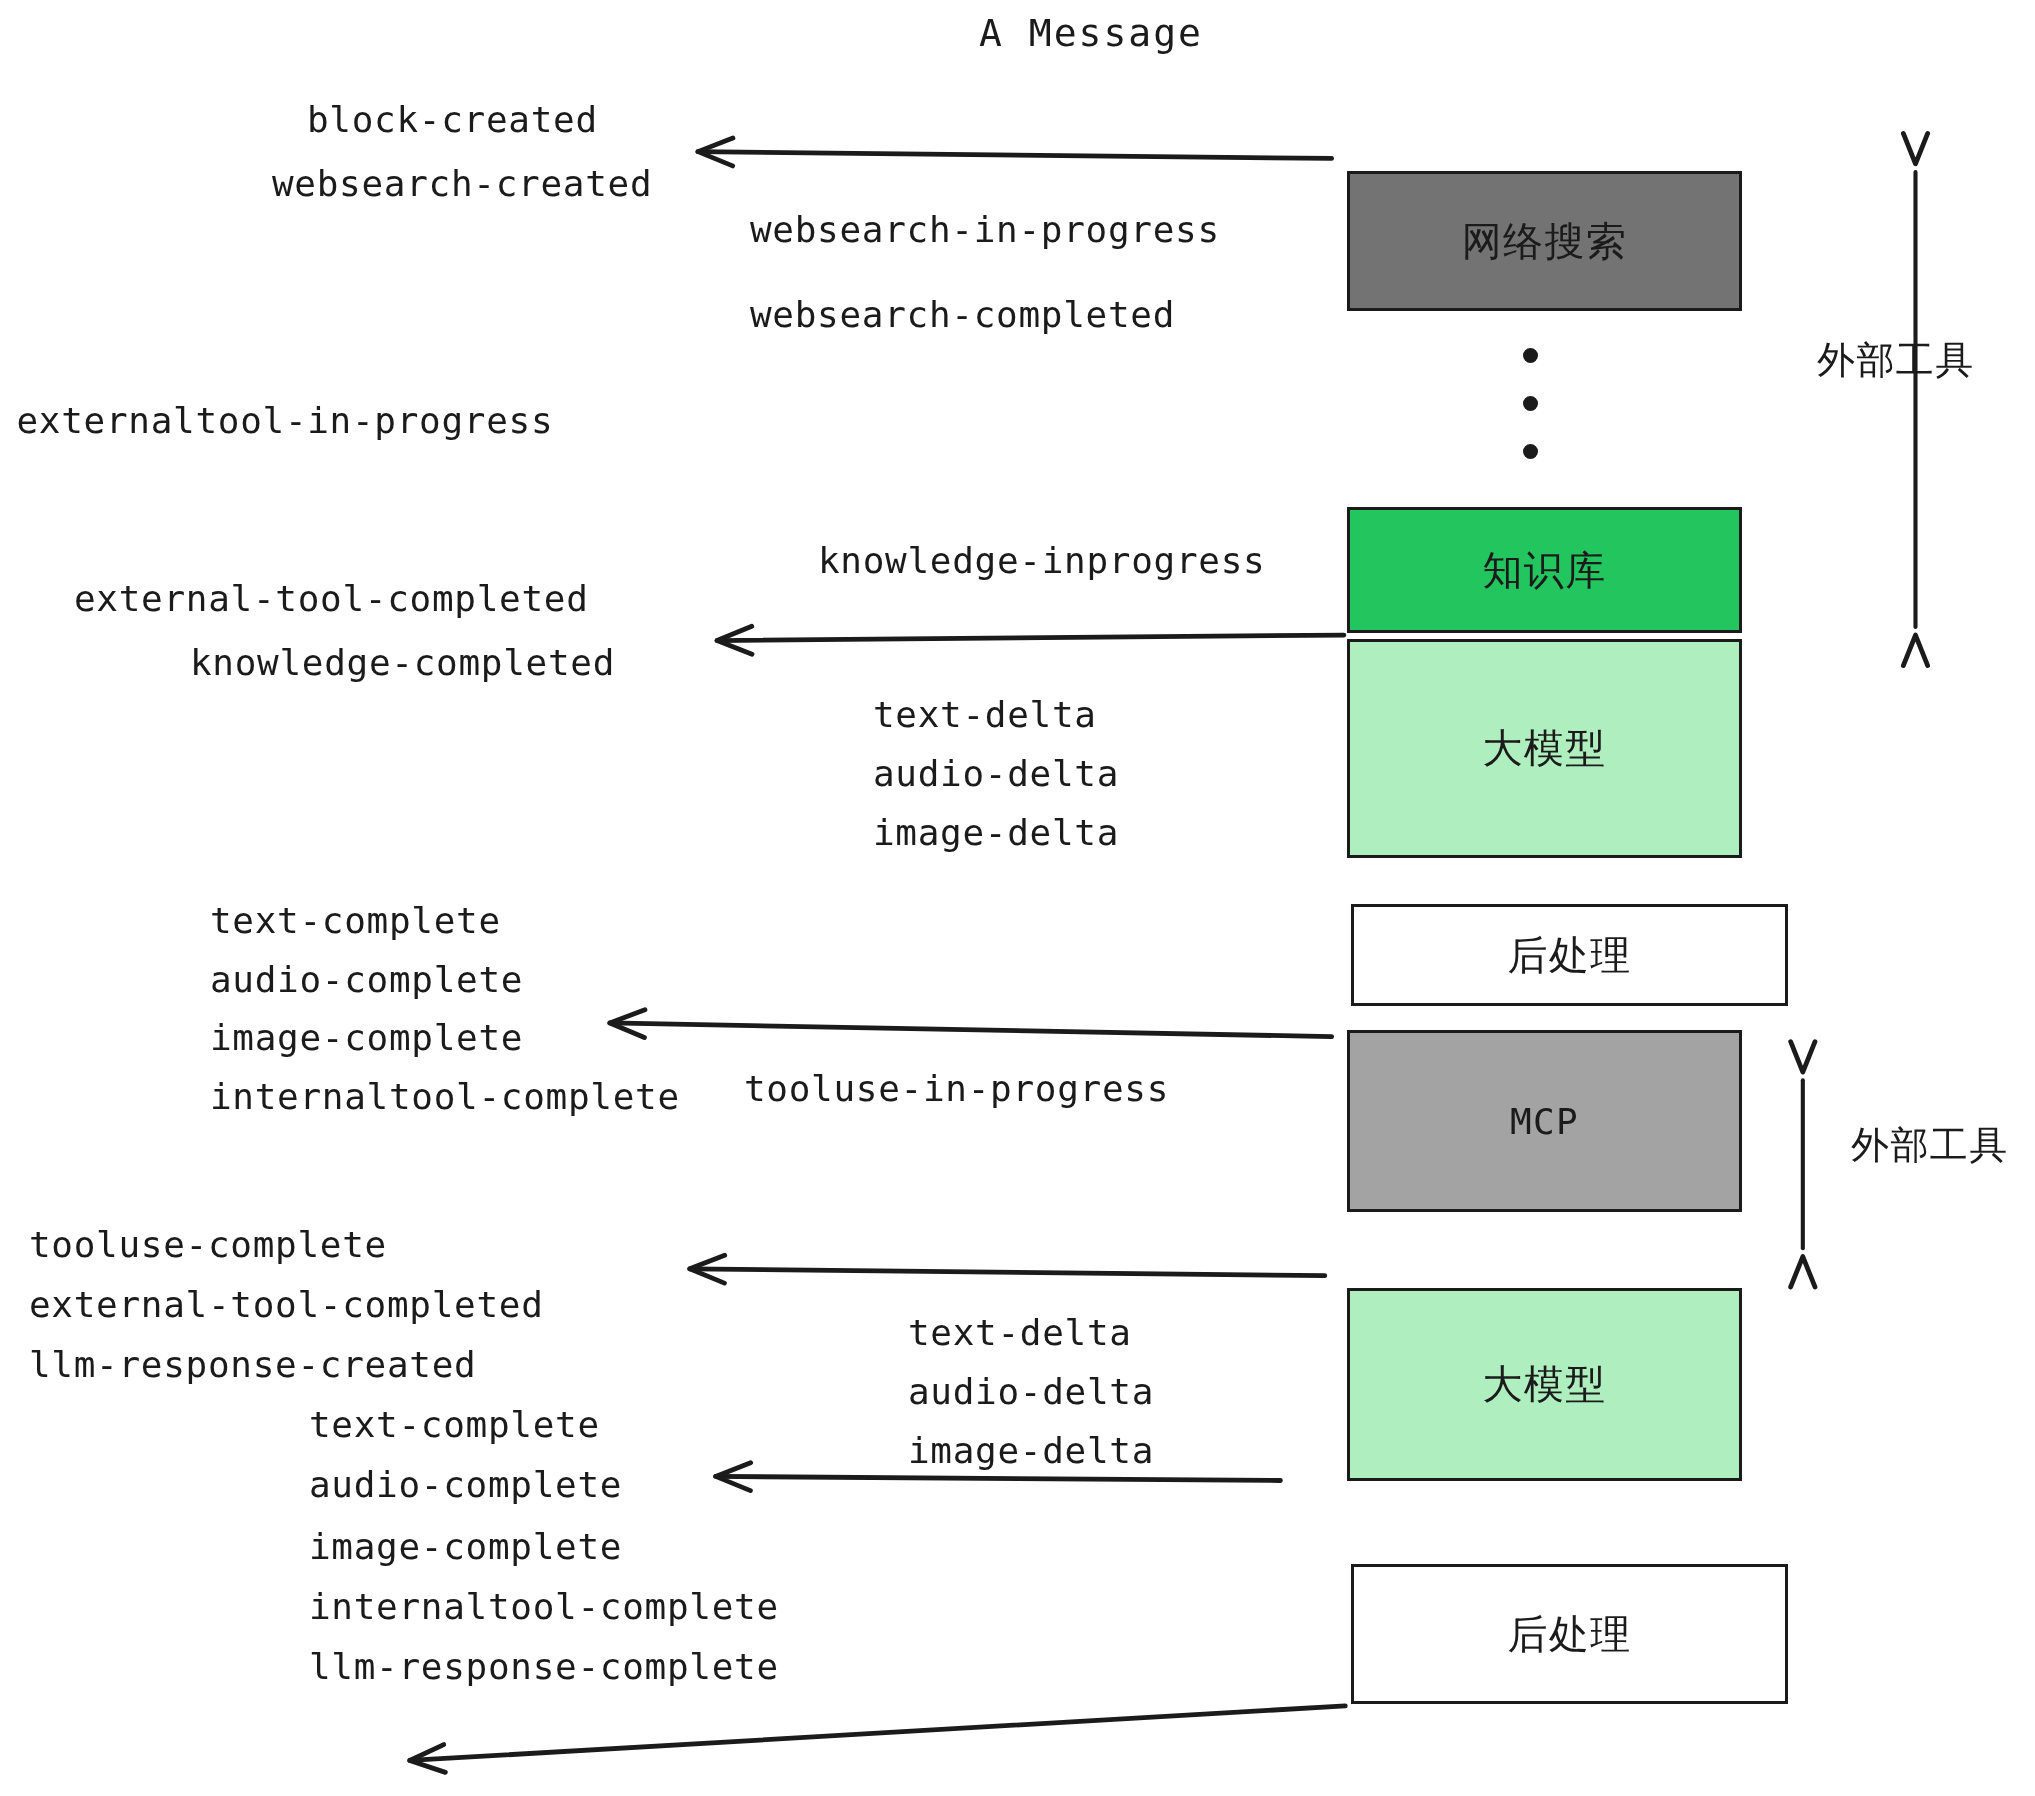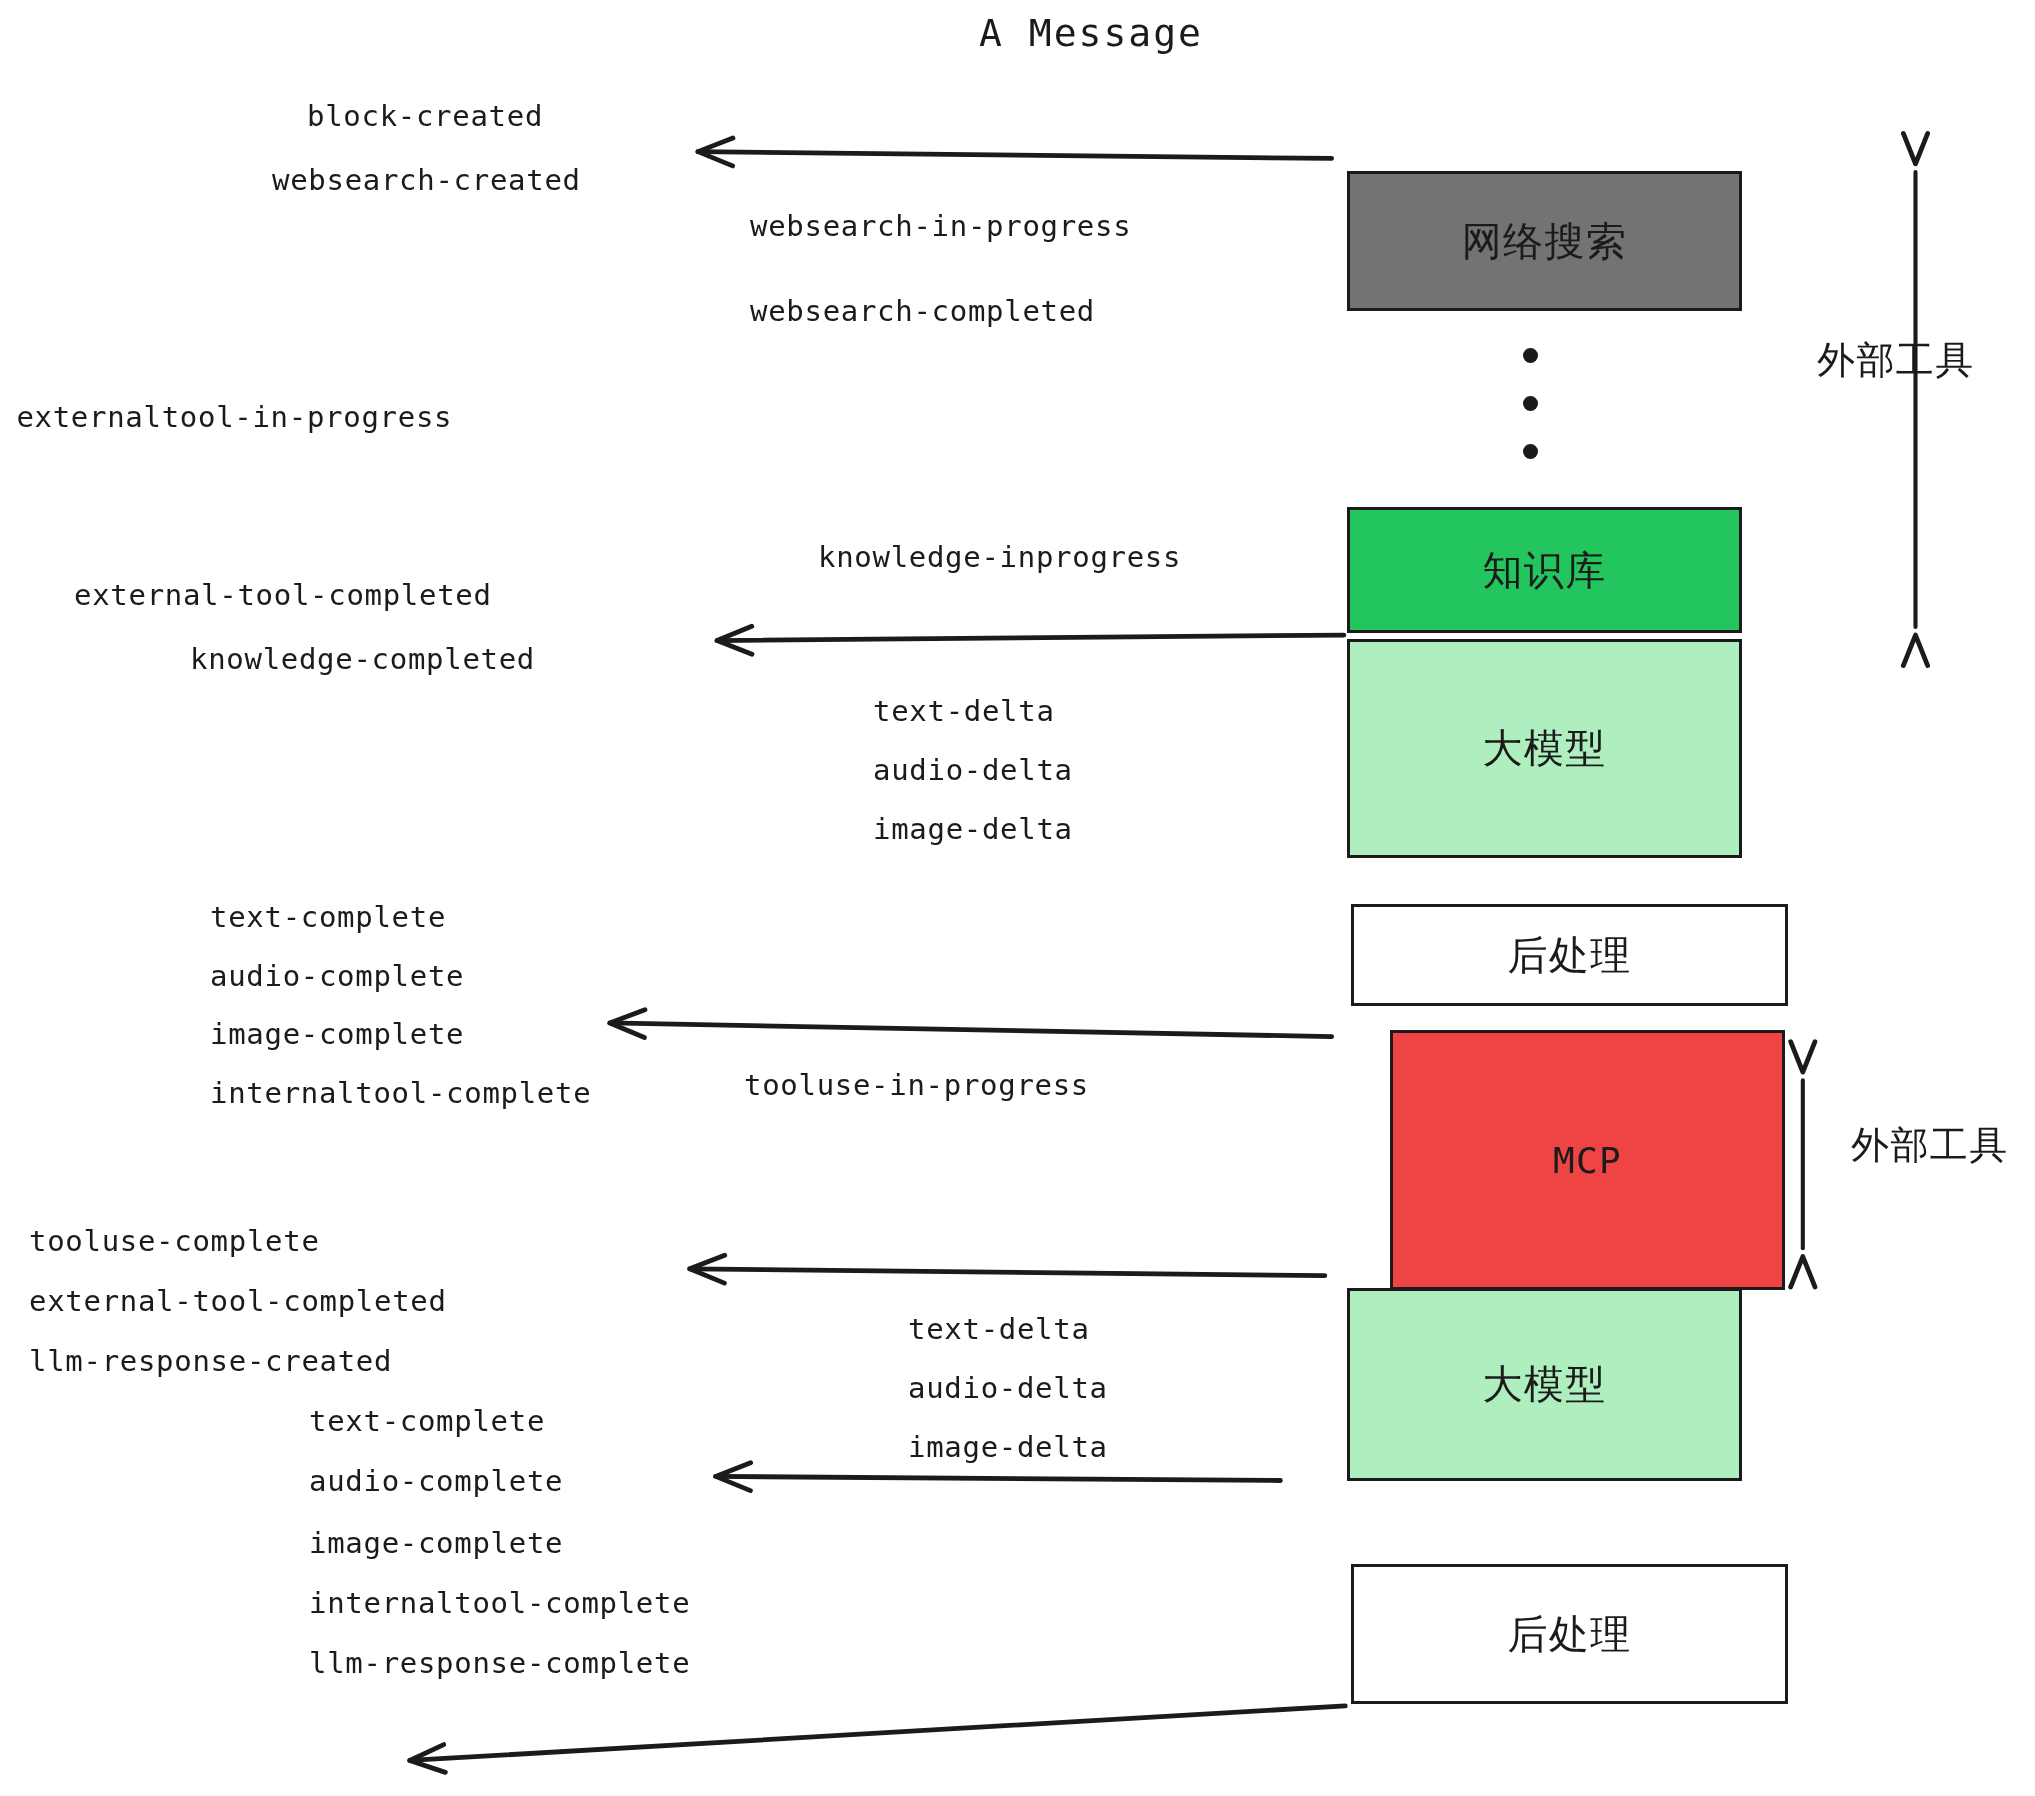--- a/index.html
+++ b/index.html
@@ -13,21 +13,21 @@
     height: 1796px;
     background: #ffffff;
     overflow: hidden;
     font-family: "DejaVu Sans Mono", "Liberation Mono", monospace;
   }
   .evt {
     position: absolute;
     white-space: nowrap;
     color: #1b1b1b;
     font-family: "DejaVu Sans Mono", "Liberation Mono", monospace;
-    font-size: 29px;
+    font-size: 36px;
     letter-spacing: 0.7px;
     line-height: 1;
   }
   .title {
     position: absolute;
     white-space: nowrap;
     color: #1b1b1b;
     font-family: "DejaVu Sans Mono", "Liberation Mono", monospace;
     font-size: 38px;
     letter-spacing: 2px;
@@ -118,21 +118,21 @@
       </div>
       <div class="node" style="left: 1347px; top: 507px; width: 395px; height: 126px; background: #22c55e;">
         <span>知识库</span>
       </div>
       <div class="node" style="left: 1347px; top: 639px; width: 395px; height: 219px; background: rgb(175, 238, 190);">
         <span>大模型</span>
       </div>
       <div class="node" style="left: 1351px; top: 904px; width: 437px; height: 102px; background: rgb(255, 255, 255);">
         <span>后处理</span>
       </div>
-      <div class="node mono" style="left: 1347px; top: 1030px; width: 395px; height: 260px; background: #ef4444; margin-left: 43px;">
+      <div class="node mono" style="left: 1347px; top: 1030px; width: 395px; height: 182px; background: #a3a3a3;">
         <span>MCP</span>
       </div>
       <div class="node" style="left: 1347px; top: 1288px; width: 395px; height: 193px; background: rgb(175, 238, 190);">
         <span>大模型</span>
       </div>
       <div class="node" style="left: 1351px; top: 1564px; width: 437px; height: 140px; background: rgb(255, 255, 255);">
         <span>后处理</span>
       </div>
     </div>
 

